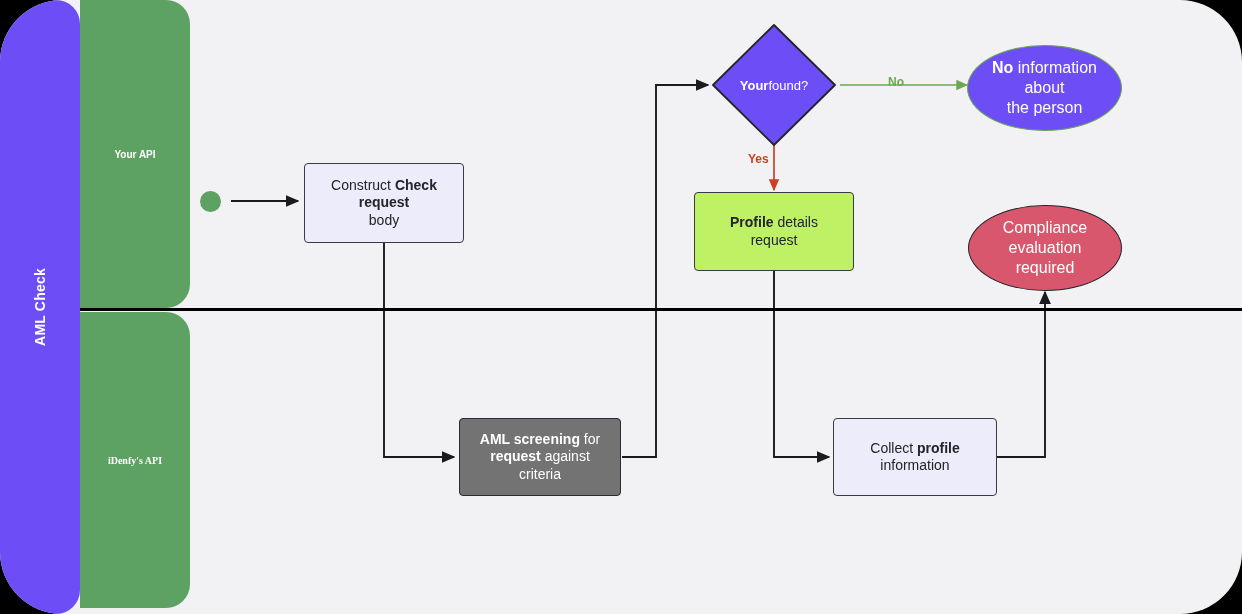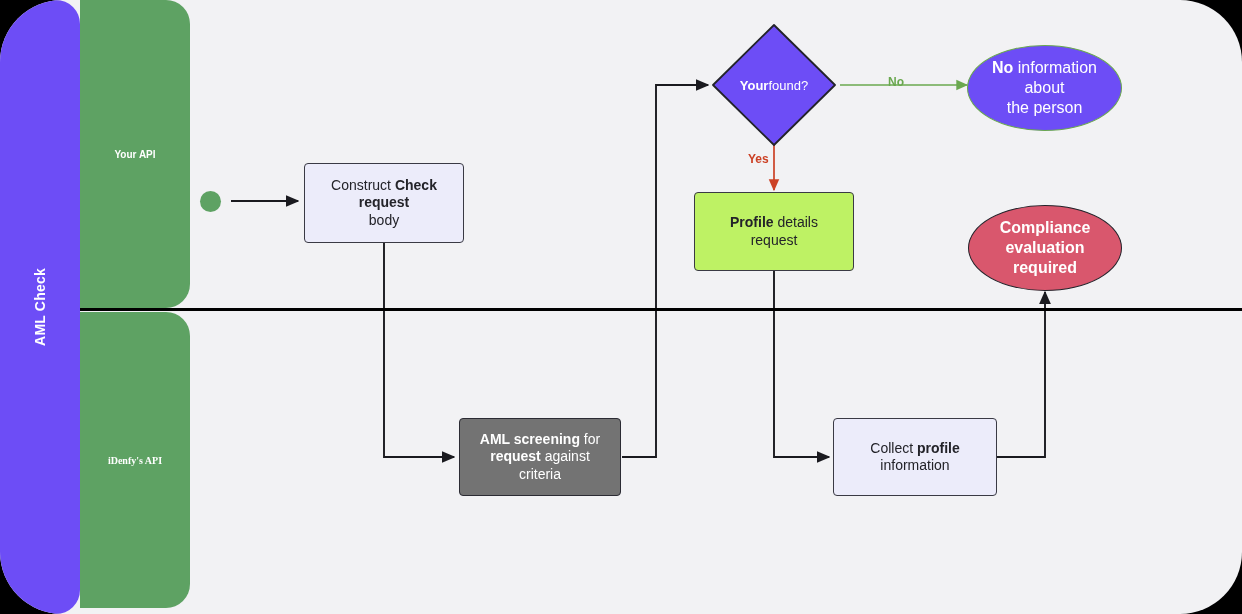--- a/index.html
+++ b/index.html
@@ -117,21 +117,21 @@
   }
   .ellipse-pur {
     background: #6d4df6;
     color: #ffffff;
     border: 1.6px solid #6aa84f;
   }
   .ellipse-red {
     background: #d9576d;
     color: #ffffff;
     border: 1.6px solid #23232a;
-    font-weight: bold;
+    font-weight: normal;
   }
   #start-node {
     position: absolute;
     width: 21px; height: 21px;
     border-radius: 50%;
     background: #5ea263;
     z-index: 5;
   }
   .diamond-wrap {
     position: absolute;

